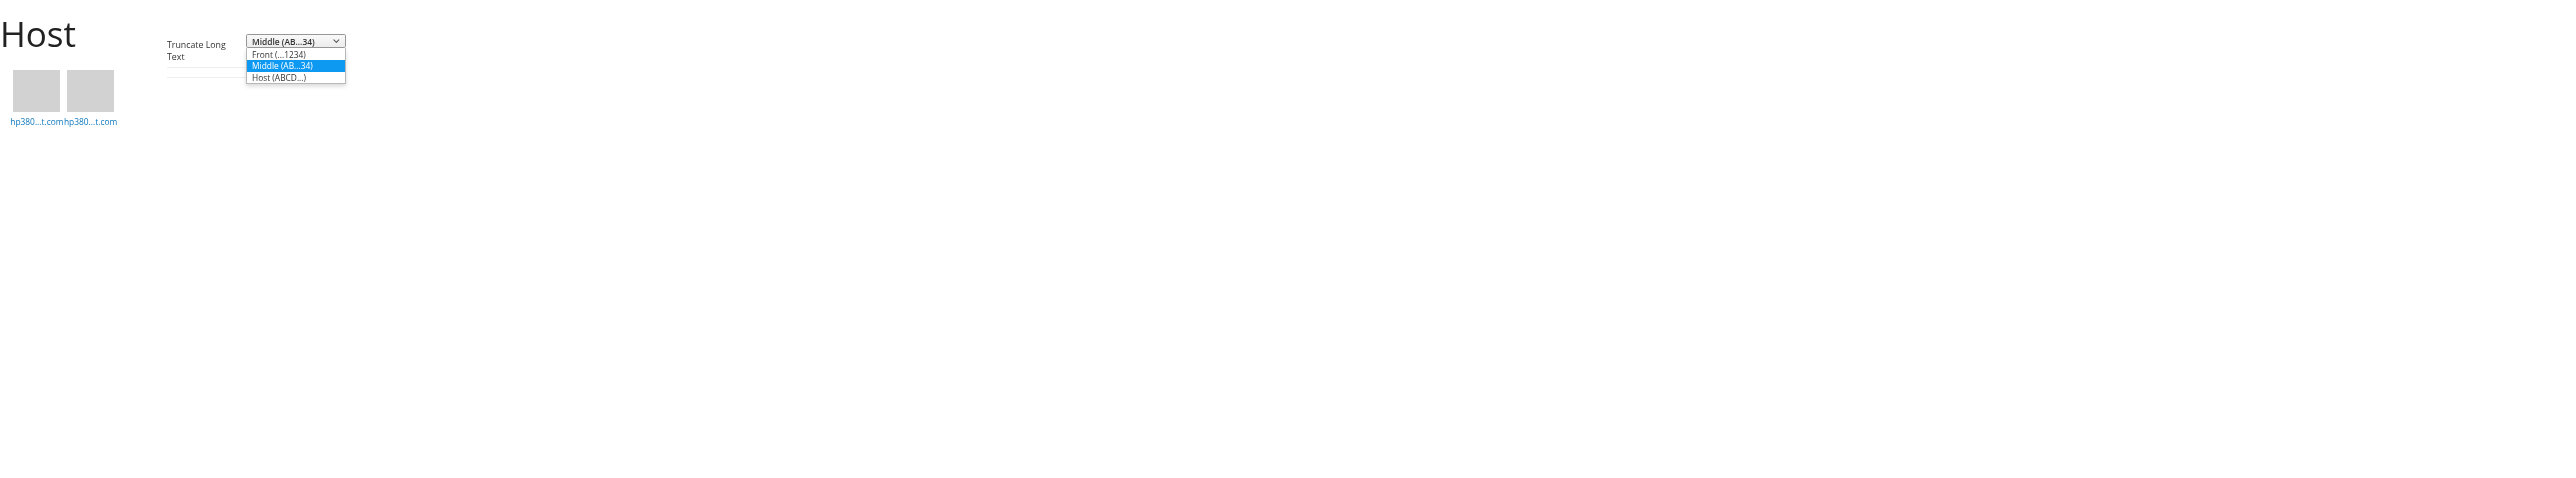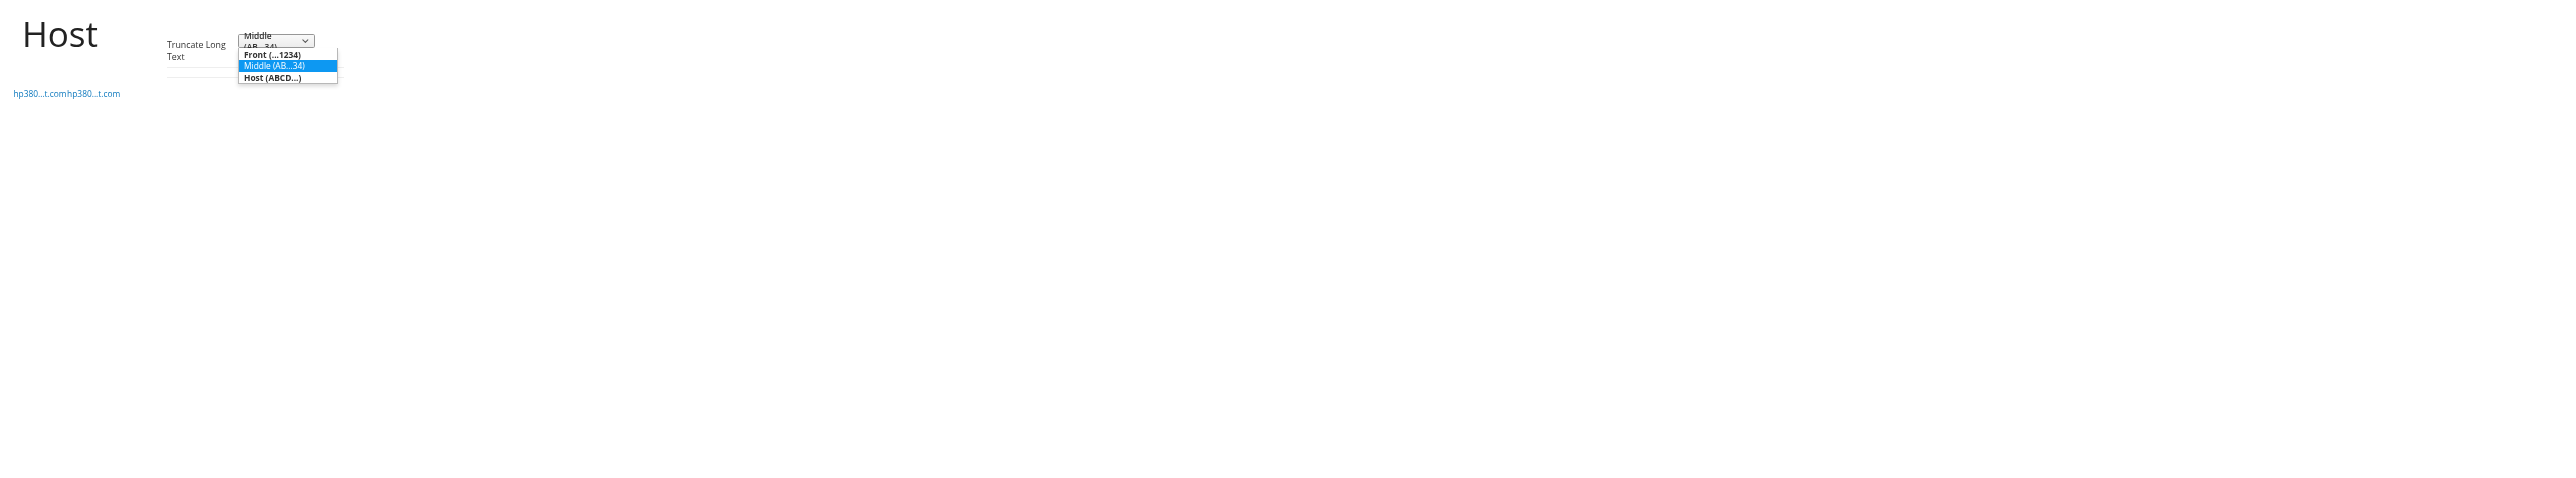--- a/index.html
+++ b/index.html
@@ -11,31 +11,31 @@
       font-family: "Open Sans", "Segoe UI", Arial, sans-serif;
       background: #fff;
       width: 1288px;
       height: 239px;
       position: relative;
     }
     .page-title {
       font-size: 35px;
       font-weight: 400;
       color: #222;
-      margin: 10px 0 0 22px;
+      margin: 10px 0 0 0;
     }
     .hosts-row {
       display: flex;
       gap: 6.7px;
       margin: 13.4px 0 0 13.4px;
     }
     .host-tile {
       width: 47px;
       display: flex;
-      flex-direction: row;
+      flex-direction: column;
       align-items: center;
     }
     .host-thumb {
       width: 47px;
       height: 42px;
       background: #d2d2d2;
     }
     .host-label {
       font-size: 8.4px;
       color: #0e79be;
@@ -63,22 +63,22 @@
     .setting-label {
       font-size: 8.8px;
       font-weight: 400;
       color: #333;
       width: 71px;
       padding-top: 1.7px;
     }
     .select-container {
       position: absolute;
       top: 34px;
-      left: 238px;
-      width: 77px;
+      left: 246px;
+      width: 100px;
     }
     .select-button {
       width: 100%;
       height: 14.2px;
       background: linear-gradient(to bottom, #f9f9f9, #ececec);
       border: 0.8px solid #979797;
       border-radius: 1.7px;
       display: flex;
       align-items: center;
       justify-content: space-between;
@@ -106,21 +106,20 @@
       box-shadow: 0 2.5px 4.2px rgba(0,0,0,0.15);
     }
     .dropdown-option {
       height: 11.7px;
       display: flex;
       align-items: center;
       padding: 0 5px;
       font-size: 8.4px;
       color: #333;
       cursor: pointer;
-      font-weight: bold;
     }
     .dropdown-option.selected {
       background: #0d98f2;
       color: #fff;
       font-weight: 500;
     }
   </style>
 </head>
 <body>
 

